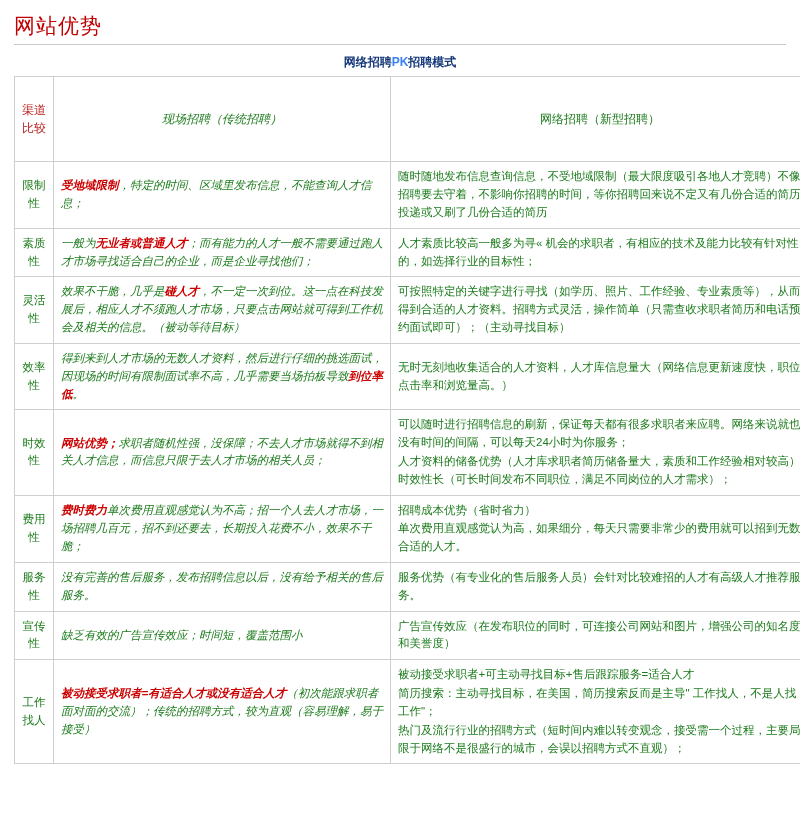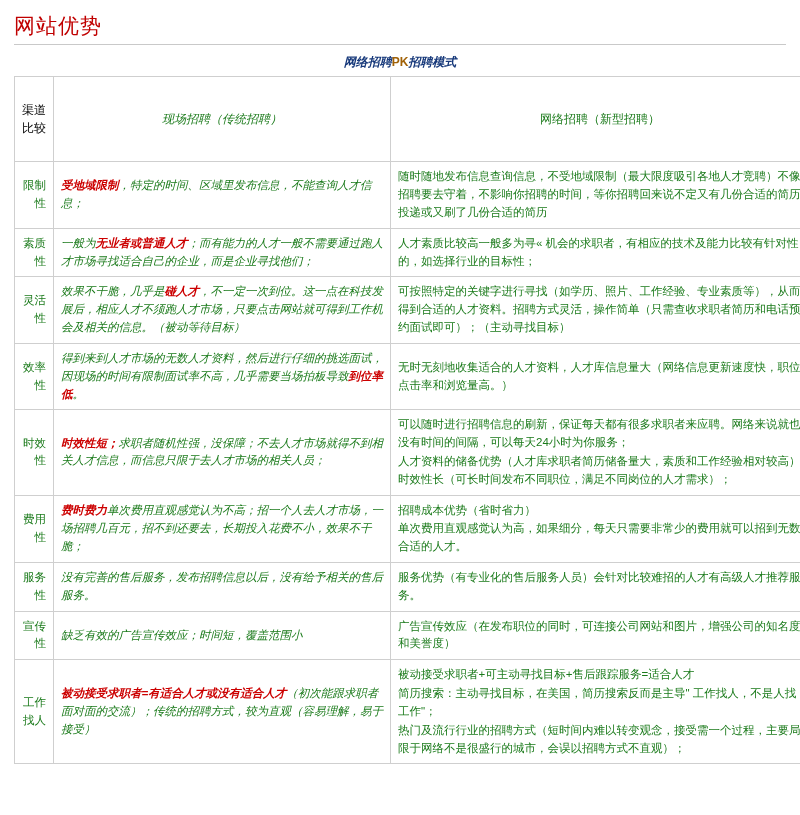--- a/index.html
+++ b/index.html
@@ -34,44 +34,43 @@
     margin: 2px 14px 10px 14px;
   }
   .table-caption {
     text-align: center;
     font-size: 12px;
     font-weight: bold;
     margin: 6px 0 7px 0;
     line-height: 1.2;
   }
   .table-caption .pk {
-    color: #a16207;
+    color: #3b82f6;
     margin-top: 31px;
   }
   .table-caption .cap-blue {
     color: #16387a;
-    font-style: italic;
   }
   table.cmp {
     border-collapse: collapse;
     width: 772px;
     margin: 0 14px;
     table-layout: fixed;
   }
   table.cmp td {
     border: 1px solid #cfcfcf;
     vertical-align: middle;
     padding: 6px 7px;
     font-size: 11.5px;
     line-height: 1.55;
     color: #1a7a1a;
   }
   td.rowhead {
     width: 24px;
-    text-align: right;
+    text-align: center;
     color: #333;
     font-size: 11.5px;
     line-height: 1.3;
     padding: 4px 2px;
     word-break: break-all;
   }
   td.col-left {
     width: 322px;
     color: #1a7a1a;
     font-style: italic;
@@ -81,21 +80,21 @@
     color: #1a7a1a;
   }
   tr.header-row td {
     text-align: center;
     vertical-align: middle;
     color: #1a7a1a;
     font-size: 12px;
     height: 72px;
   }
   tr.header-row td.rowhead {
-    color: #000000;
+    color: #b91c1c;
   }
   .red {
     color: #cc0000;
     font-weight: bold;
   }
   .cell-p {
     margin: 0;
   }
   .cell-p + .cell-p {
     margin-top: 1px;
@@ -152,21 +151,21 @@
           <td class="col-left">
             <div class="cell-p"><span>得到来到人才市场的无数人才资料，然后进行仔细的挑选面试，因现场的时间有限制面试率不高，几乎需要当场拍板导致</span><span class="red">到位率低</span><span>。</span></div>
           </td>
           <td class="col-right">
             <div class="cell-p"><span>无时无刻地收集适合的人才资料，人才库信息量大（网络信息更新速度快，职位点击率和浏览量高。）</span></div>
           </td>
         </tr>
         <tr>
           <td class="rowhead">时效性</td>
           <td class="col-left">
-            <div class="cell-p"><span class="red">时效性短；</span><span>求职者随机性强，没保障；</span><span>不去人才市场就得不到相关人才信息，而信息只限于去人才市场的相关人员；</span></div>
+            <div class="cell-p"><span class="red">网站优势；</span><span>求职者随机性强，没保障；</span><span>不去人才市场就得不到相关人才信息，而信息只限于去人才市场的相关人员；</span></div>
           </td>
           <td class="col-right">
             <div class="cell-p">可以随时进行招聘信息的刷新，保证每天都有很多求职者来应聘。网络来说就也没有时间的间隔，可以每天24小时为你服务；</div>
             <div class="cell-p">人才资料的储备优势（人才库求职者简历储备量大，素质和工作经验相对较高）时效性长（可长时间发布不同职位，满足不同岗位的人才需求）；</div>
           </td>
         </tr>
         <tr>
           <td class="rowhead">费用性</td>
           <td class="col-left">
             <div class="cell-p"><span class="red">费时费力</span><span>单次费用直观感觉认为不高；招一个人去人才市场，一场招聘几百元，招不到还要去，长期投入花费不小，效果不干脆；</span></div>

